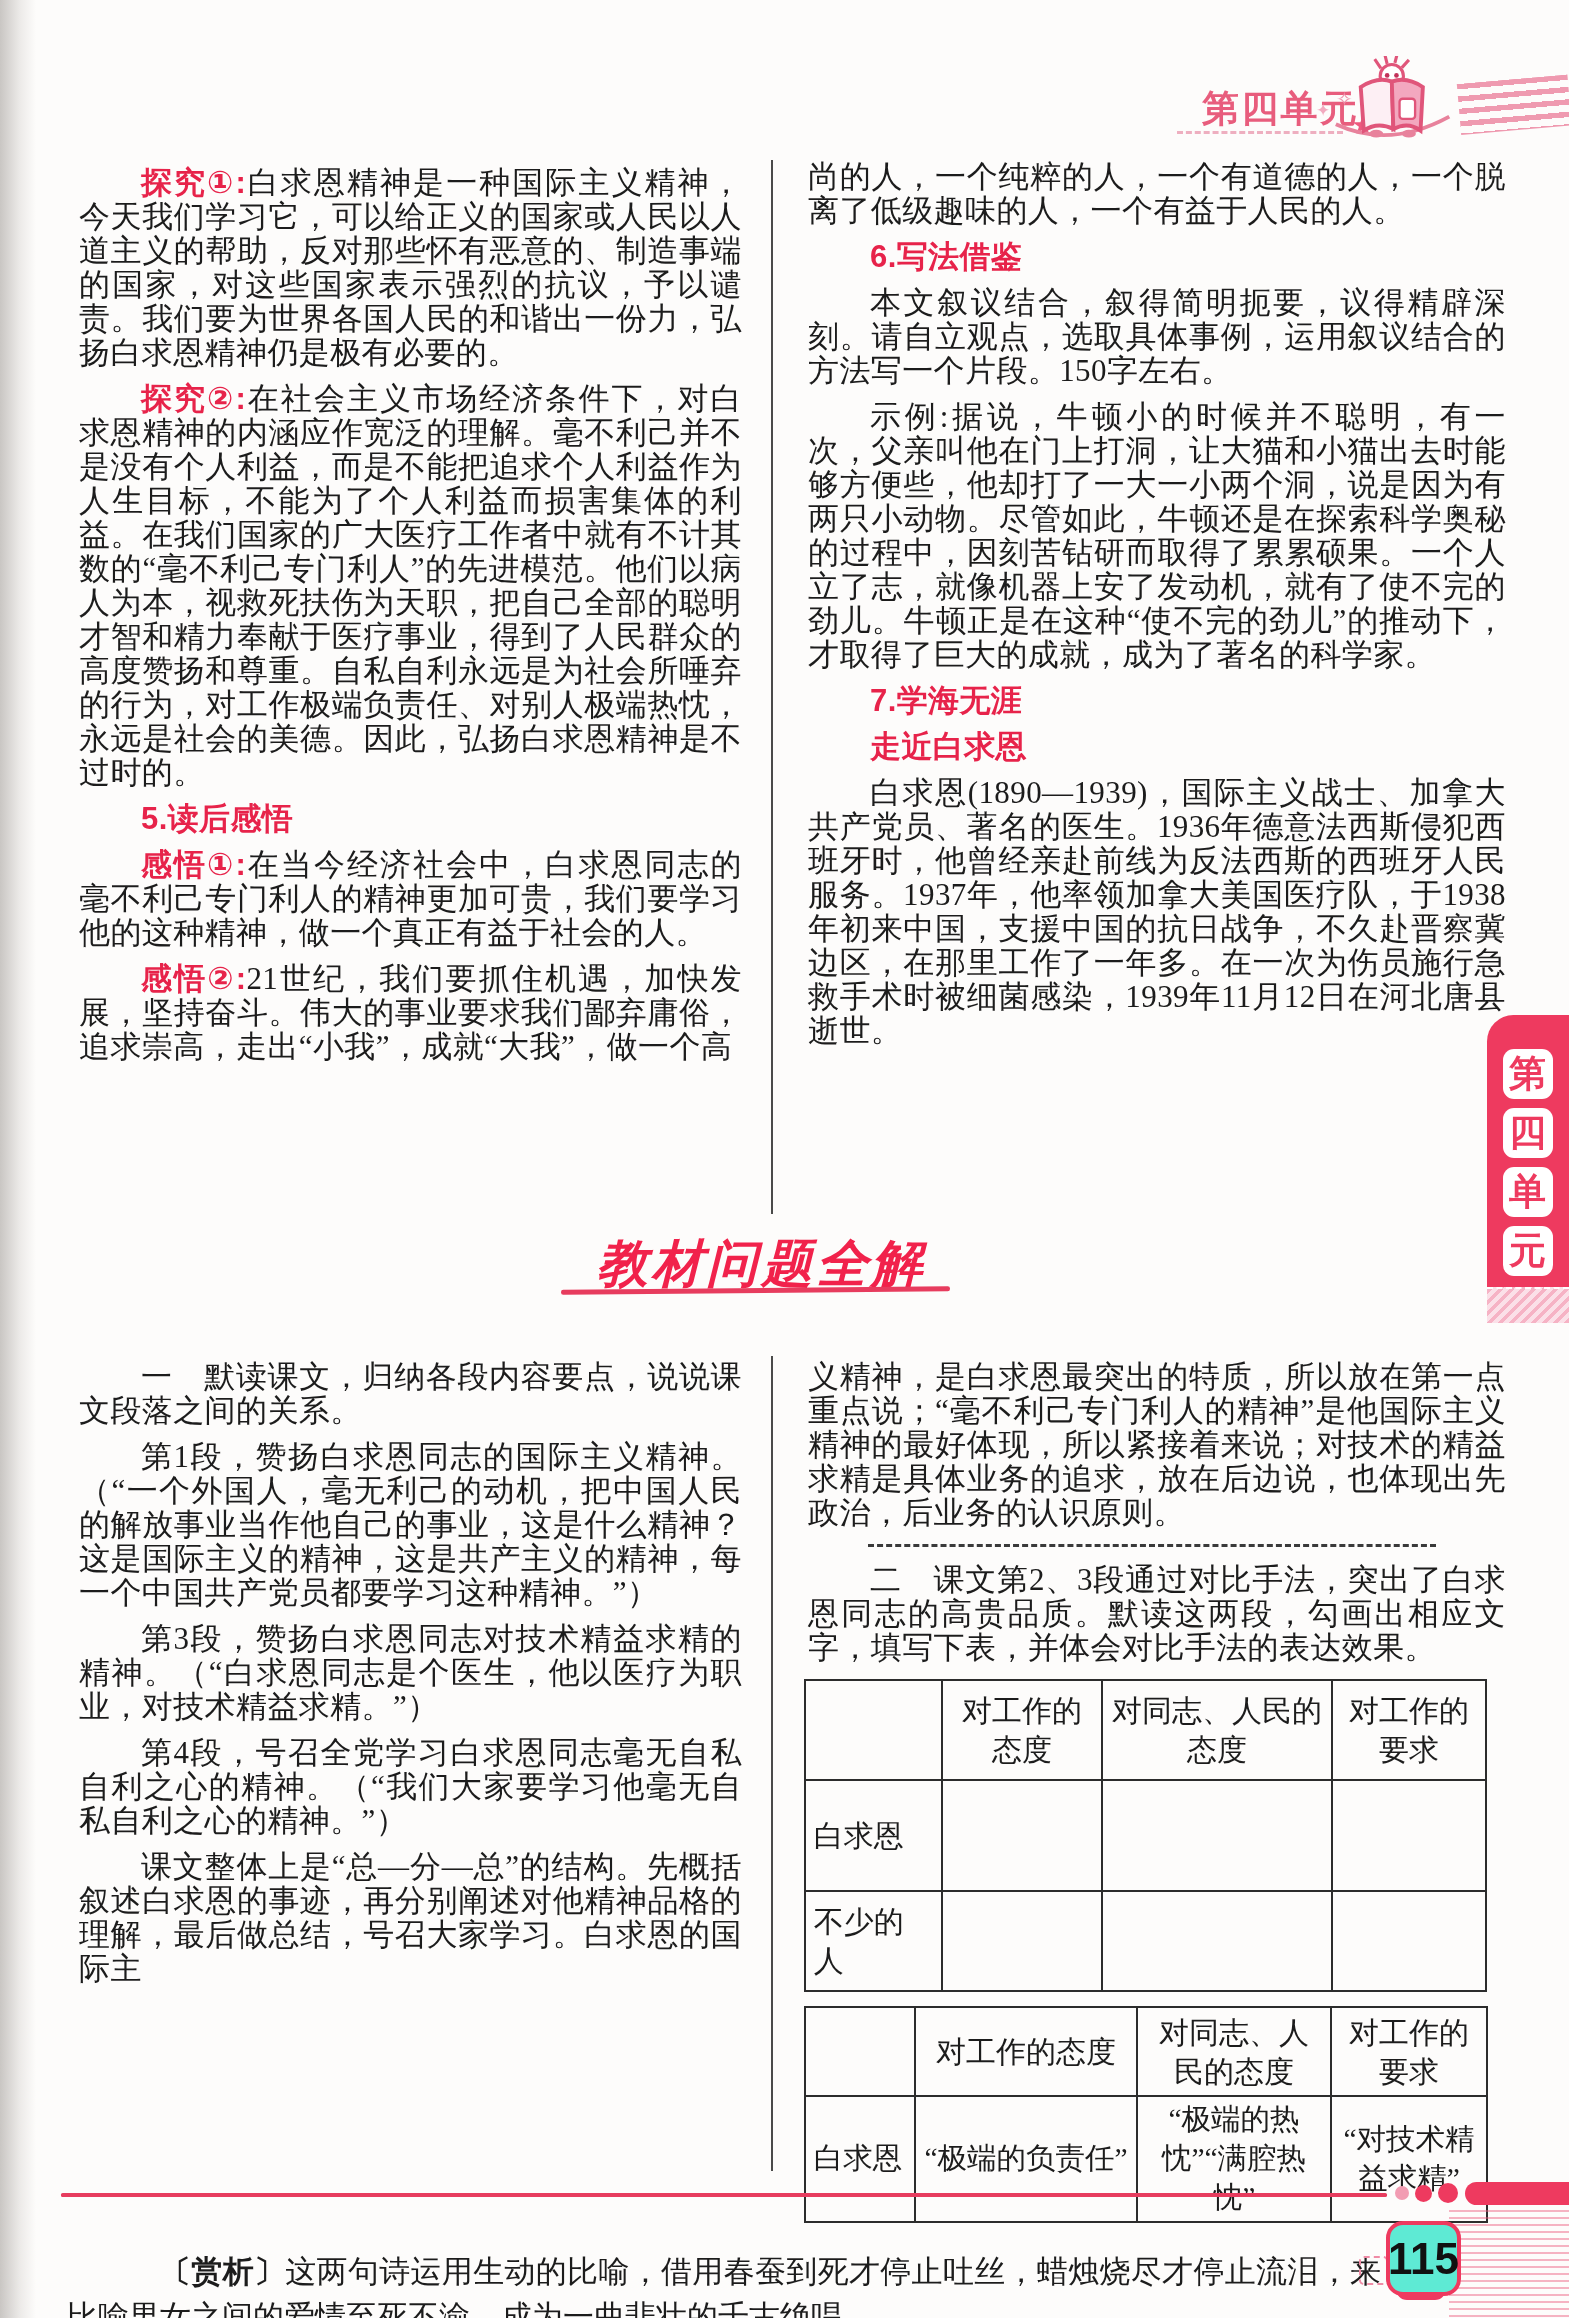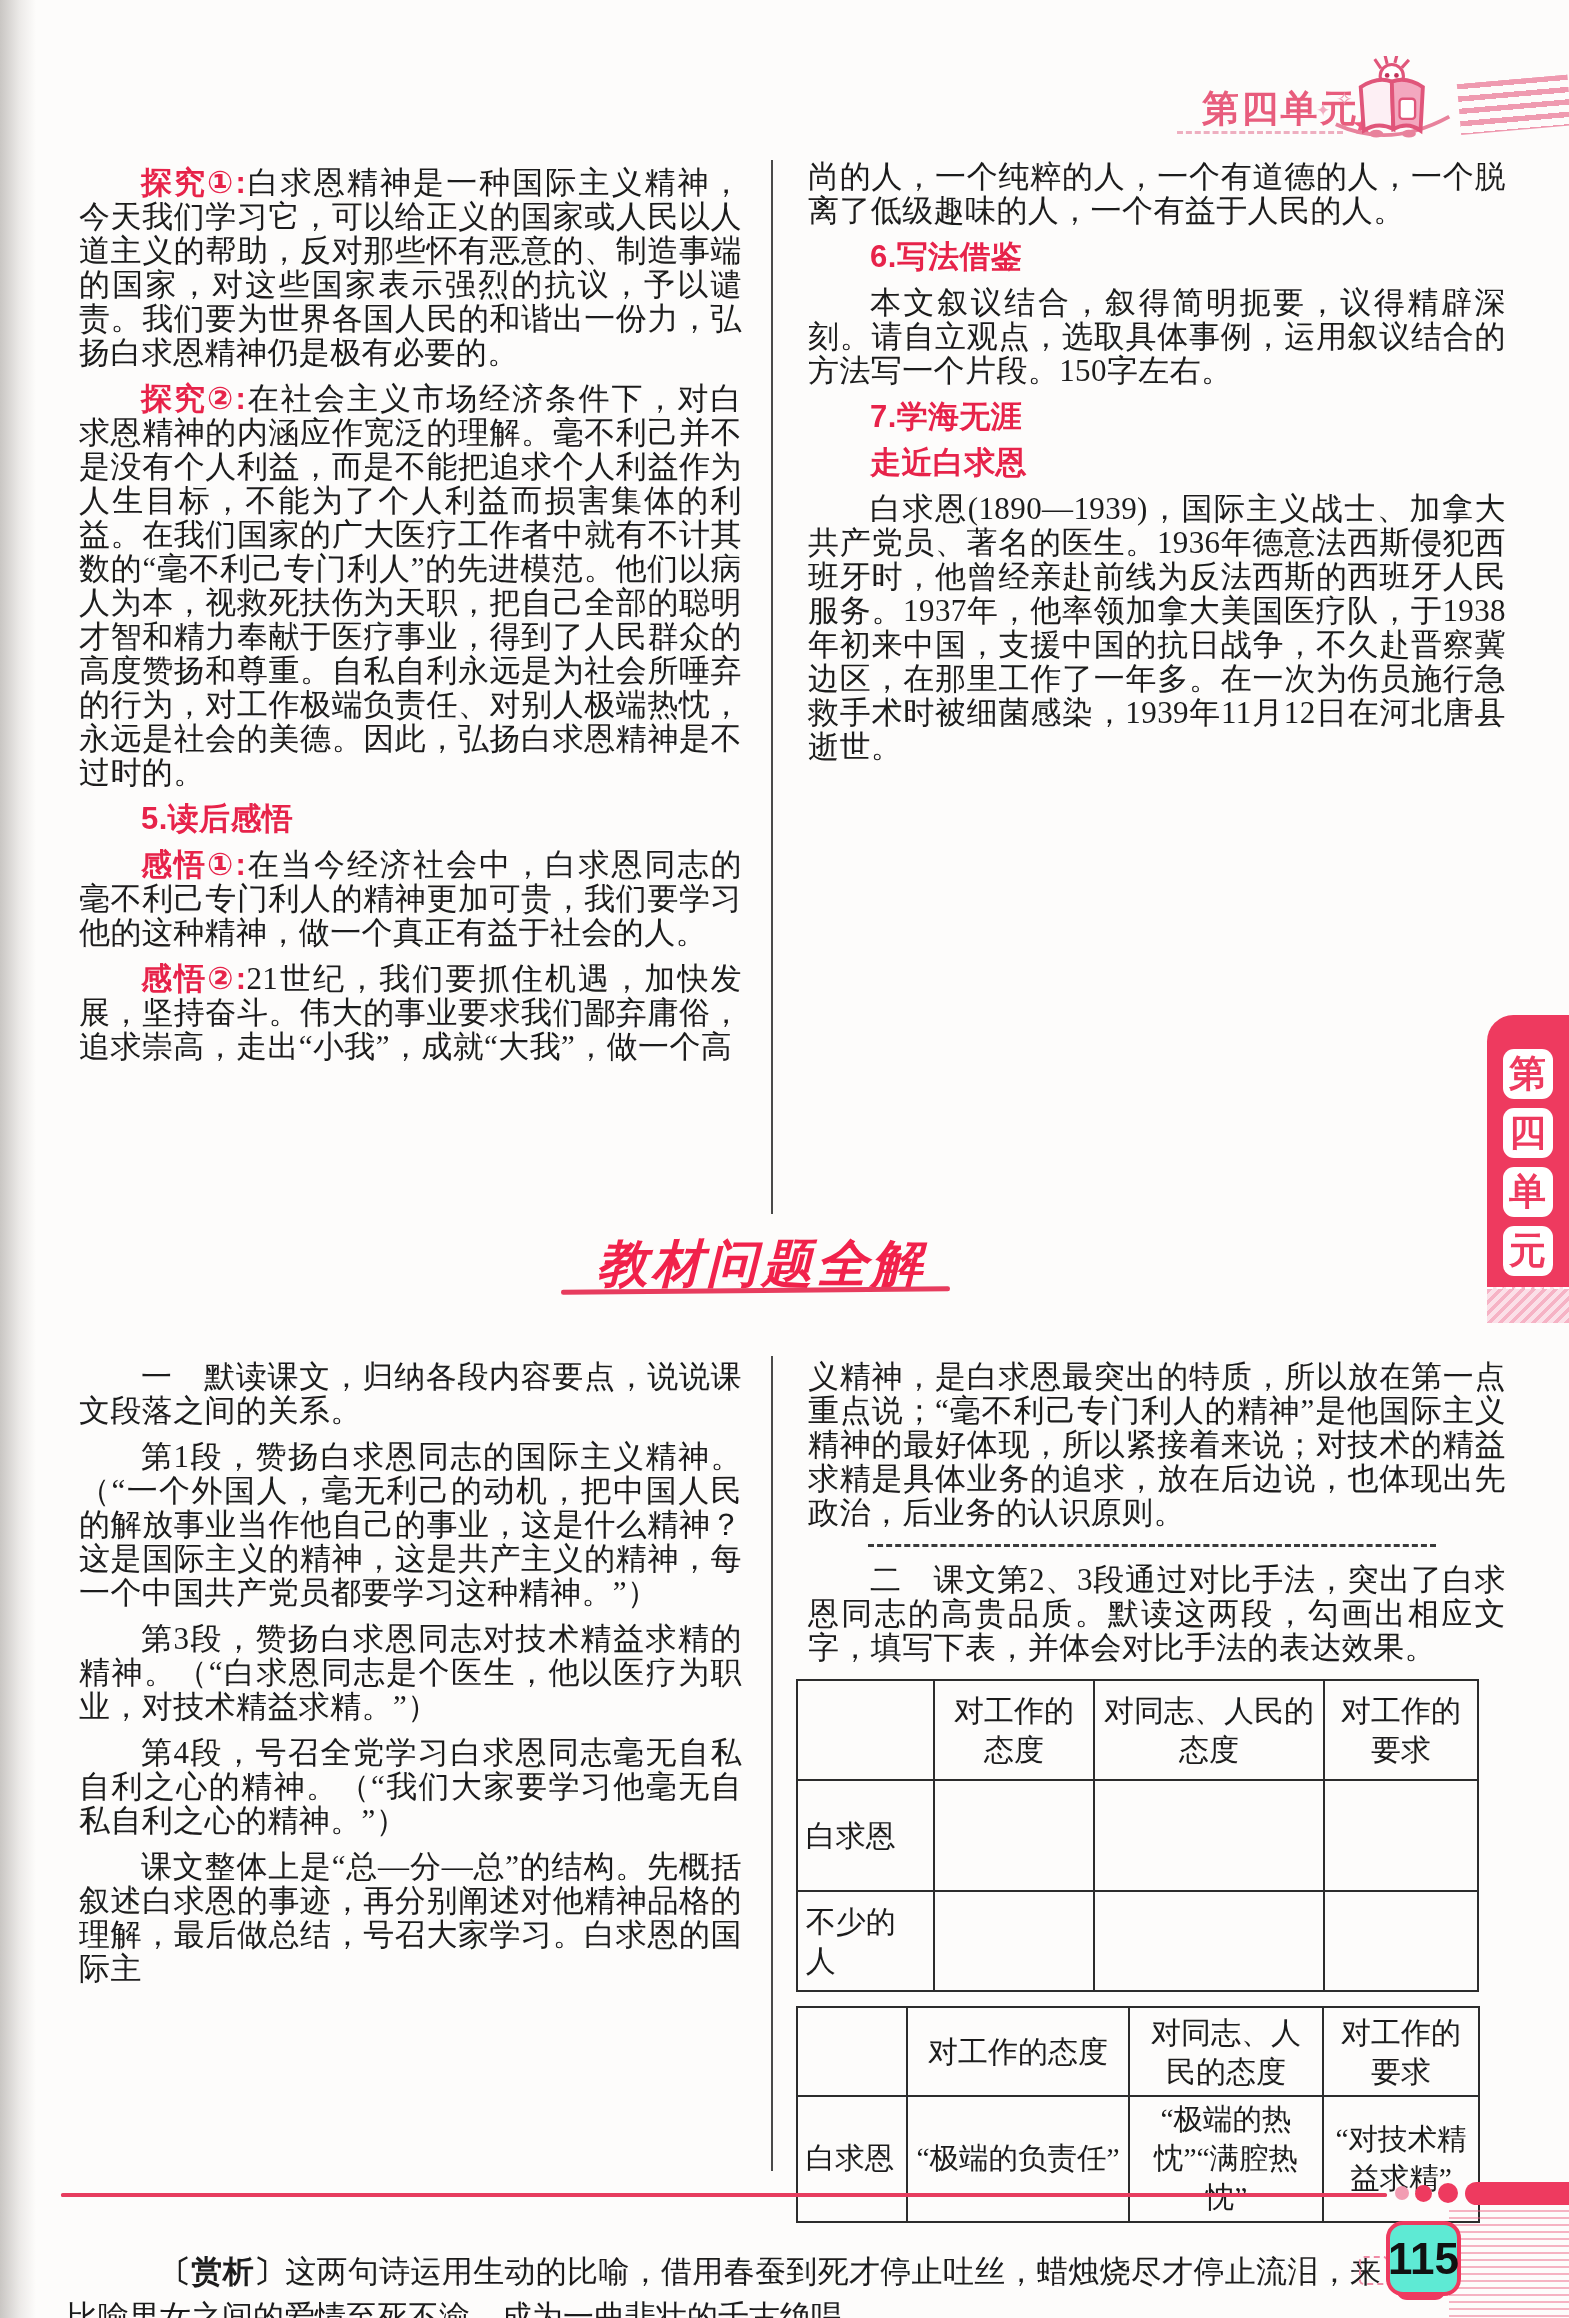--- a/index.html
+++ b/index.html
@@ -52,21 +52,21 @@
   .divider.low{left:771px;top:1356px;height:815px;}
   
   .section-title{position:absolute;left:544px;top:1230px;width:435px;text-align:center;
     font-family:"Liberation Sans","DejaVu Sans",sans-serif;font-weight:bold;font-style:italic;
     font-size:51px;letter-spacing:3.9px;color:var(--title-red);}
   .title-underline{position:absolute;left:561px;top:1288px;width:389px;height:4.7px;
     background:#e73c5e;border-radius:2.3px;transform:rotate(-.5deg);}
   
   .dashed-sep{height:0;border-top:3.1px dashed #3a3a3a;width:568px;margin:14px 0 15.6px 72px;}
   
-  table.tbl{border-collapse:collapse;margin-top:14px;table-layout:fixed;}
+  table.tbl{border-collapse:collapse;margin-top:14px;table-layout:fixed;margin-left:8px;}
   table.tbl td{border:2.3px solid #2c2c2c;font-size:30px;line-height:39px;
     text-align:center;vertical-align:middle;padding:3.1px 7.8px;}
   table.tbl td.rowlabel{text-align:left;}
   .tbl-blank{width:681px;}
   .tbl-blank col.c0{width:137px;}.tbl-blank col.c1{width:160px;}
   .tbl-blank col.c2{width:230px;}.tbl-blank col.c3{width:154px;}
   .tbl-blank tr.hd td{height:92px;}
   .tbl-blank tr.r1 td{height:103px;}
   .tbl-blank tr.r2 td{height:92px;}
   .tbl-answer{width:683px;}
@@ -139,20 +139,21 @@
   <p><span class="red-label">探究②:</span><span>在社会主义市场经济条件下，对白求恩精神的内涵应作宽泛的理解。毫不利己并不是没有个人利益，而是不能把追求个人利益作为人生目标，不能为了个人利益而损害集体的利益。在我们国家的广大医疗工作者中就有不计其数的“毫不利己专门利人”的先进模范。他们以病人为本，视救死扶伤为天职，把自己全部的聪明才智和精力奉献于医疗事业，得到了人民群众的高度赞扬和尊重。自私自利永远是为社会所唾弃的行为，对工作极端负责任、对别人极端热忱，永远是社会的美德。因此，弘扬白求恩精神是不过时的。</span></p>
   <p class="heading">5.读后感悟</p>
   <p><span class="red-label">感悟①:</span><span>在当今经济社会中，白求恩同志的毫不利己专门利人的精神更加可贵，我们要学习他的这种精神，做一个真正有益于社会的人。</span></p>
   <p><span class="red-label">感悟②:</span><span>21世纪，我们要抓住机遇，加快发展，坚持奋斗。伟大的事业要求我们鄙弃庸俗，追求崇高，走出“小我”，成就“大我”，做一个高</span></p>
 </div>
 
 <div class="col upper-right">
   <p class="noindent">尚的人，一个纯粹的人，一个有道德的人，一个脱离了低级趣味的人，一个有益于人民的人。</p>
   <p class="heading">6.写法借鉴</p>
   <p>本文叙议结合，叙得简明扼要，议得精辟深刻。请自立观点，选取具体事例，运用叙议结合的方法写一个片段。150字左右。</p>
+  <p>示例:据说，牛顿小的时候并不聪明，有一次，父亲叫他在门上打洞，让大猫和小猫出去时能够方便些，他却打了一大一小两个洞，说是因为有两只小动物。尽管如此，牛顿还是在探索科学奥秘的过程中，因刻苦钻研而取得了累累硕果。一个人立了志，就像机器上安了发动机，就有了使不完的劲儿。牛顿正是在这种“使不完的劲儿”的推动下，才取得了巨大的成就，成为了著名的科学家。</p>
   <p class="heading">7.学海无涯</p>
   <p class="center-red">走近白求恩</p>
   <p>白求恩(1890—1939)，国际主义战士、加拿大共产党员、著名的医生。1936年德意法西斯侵犯西班牙时，他曾经亲赴前线为反法西斯的西班牙人民服务。1937年，他率领加拿大美国医疗队，于1938年初来中国，支援中国的抗日战争，不久赴晋察冀边区，在那里工作了一年多。在一次为伤员施行急救手术时被细菌感染，1939年11月12日在河北唐县逝世。</p>
 </div>
 
 <div class="section-title">教材问题全解</div>
 <div class="title-underline"></div>
 
 <div class="divider low"></div>
 

